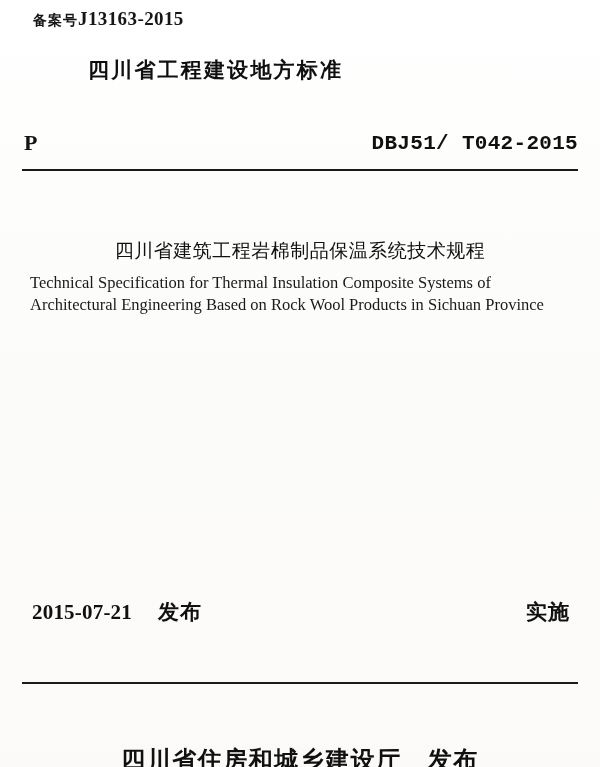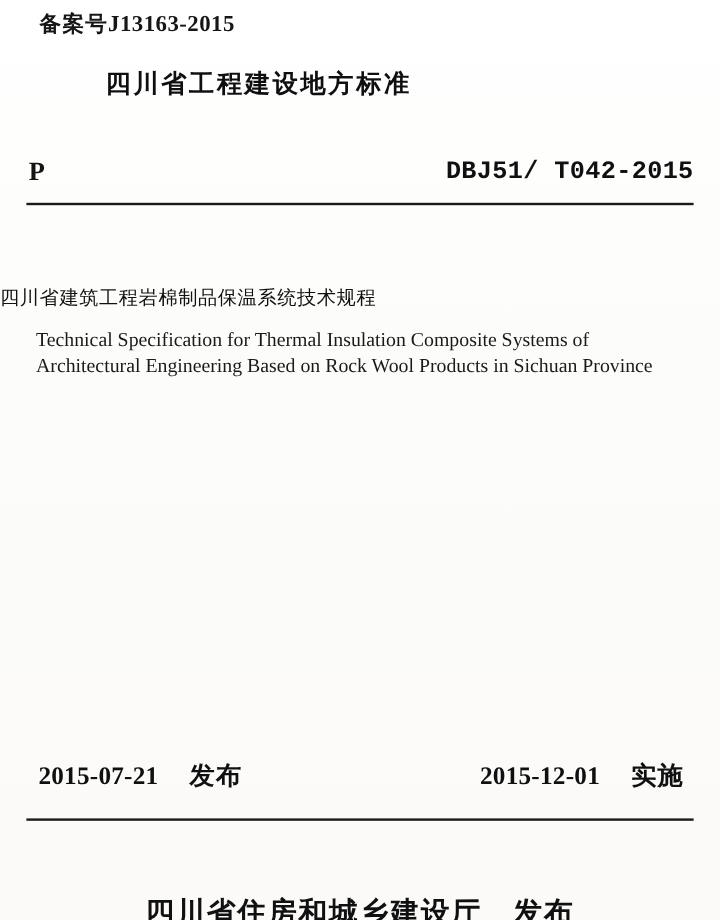--- a/index.html
+++ b/index.html
@@ -28,21 +28,21 @@
   .filing-row {
     position: absolute;
     left: 33px;
     top: 8px;
     display: flex;
     align-items: baseline;
     white-space: nowrap;
   }
   .filing-label {
     font-family: "DejaVu Sans", "Liberation Sans", sans-serif;
-    font-size: 18px;
+    font-size: 14px;
     font-weight: 700;
     letter-spacing: 1px;
     color: #161616;
   }
   .filing-number {
     font-family: "Liberation Serif", "DejaVu Serif", serif;
     font-size: 19px;
     font-weight: 700;
     letter-spacing: 0.4px;
     color: #161616;
@@ -117,23 +117,23 @@
   }
   .rule-top { top: 169px; }
   .rule-bottom { top: 682px; }
 
   
   .title-cn {
     position: absolute;
     left: 0;
     right: 0;
     top: 238px;
-    text-align: left;
-    font-family: "DejaVu Sans", "Liberation Sans", sans-serif;
-    font-size: 16px;
+    text-align: center;
+    font-family: "DejaVu Sans", "Liberation Sans", sans-serif;
+    font-size: 19px;
     font-weight: 400;
     letter-spacing: 0.5px;
     color: #111111;
     white-space: nowrap;
   }
   .title-en {
     position: absolute;
     left: 30px;
     right: 30px;
     top: 272px;
@@ -144,21 +144,21 @@
     line-height: 22px;
     color: #1a1a1a;
   }
   .title-en div { white-space: nowrap; }
 
   
   .dates-row {
     position: absolute;
     left: 22px;
     right: 22px;
-    top: 632px;
+    top: 598px;
     height: 34px;
   }
   .date-group {
     position: absolute;
     display: flex;
     align-items: baseline;
     white-space: nowrap;
   }
   .date-issue { left: 10px; }
   .date-effect { right: 8px; }
@@ -219,21 +219,20 @@
     <div>Technical Specification for Thermal Insulation Composite Systems of</div>
     <div>Architectural Engineering Based on Rock Wool Products in Sichuan Province</div>
   </div>
 
   <div class="dates-row">
     <div class="date-group date-issue">
       <span class="date-value">2015-07-21</span>
       <span class="date-action">发布</span>
     </div>
     <div class="date-group date-effect">
-      <span class="date-value">2015-12-01</span>
       <span class="date-action">实施</span>
     </div>
   </div>
 
   <div class="rule rule-bottom"></div>
 
   <div class="publisher">
     <span>四川省住房和城乡建设厅</span><span class="pub-verb">发布</span>
   </div>
 

